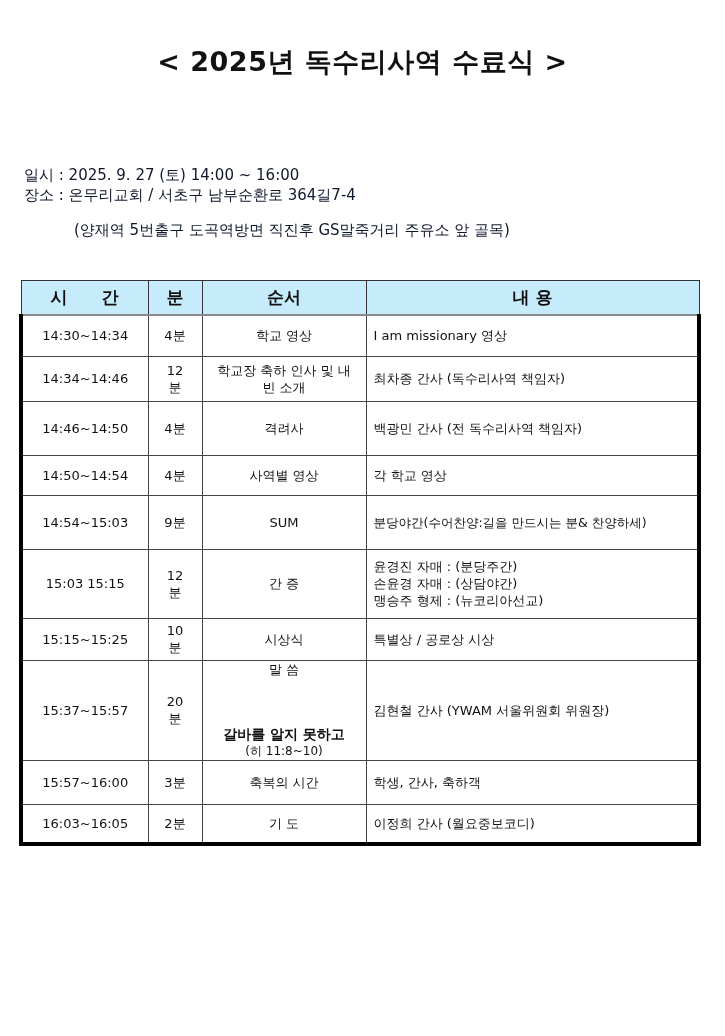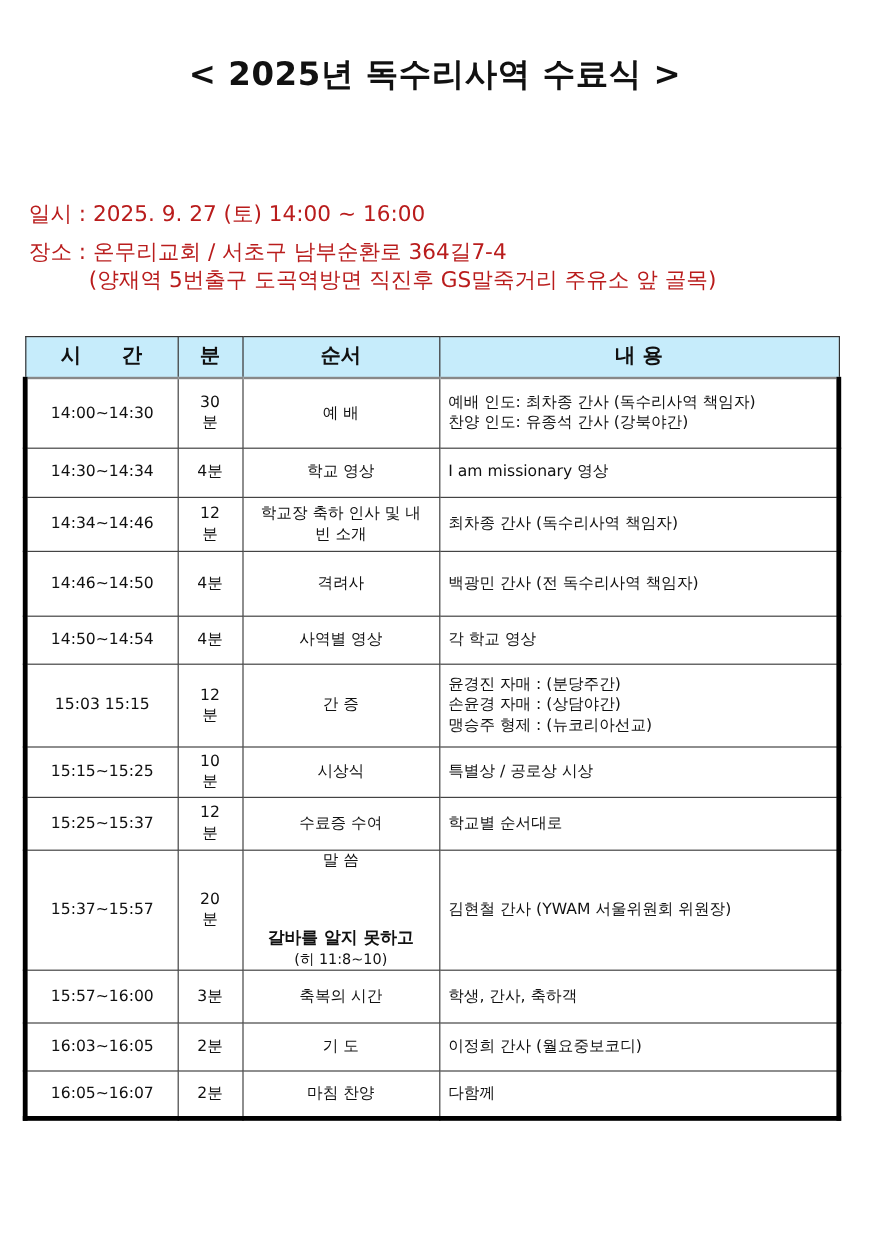--- a/index.html
+++ b/index.html
@@ -1,22 +1,22 @@
 <!DOCTYPE html>
 <html><head>
 <meta charset="utf-8">
 <style>
   html, body { margin:0; padding:0; background:#ffffff; }
   body { width:725px; height:1036px; position:relative; overflow:hidden;
          font-family:"DejaVu Sans", "Liberation Sans", sans-serif; color:#111; }
   .title { position:absolute; left:0; width:725px; top:44px; text-align:center;
            font-size:27px; font-weight:bold; letter-spacing:0.5px; color:#111; }
-  .info { position:absolute; left:24px; font-size:18px; color:#b91c1c; white-space:nowrap; }
+  .info { position:absolute; left:24px; font-size:15px; color:#0f172a; white-space:nowrap; }
   .info.l1 { top:166px; }
-  .info.l2 { top:198px; }
+  .info.l2 { top:186px; }
   .info.l3 { top:221px; left:74px; }
   table.sched { position:absolute; left:19px; top:280px; width:678px; border-collapse:collapse;
                 table-layout:fixed; font-size:13px; }
   table.sched td, table.sched th { border:1px solid #444; text-align:center; vertical-align:middle;
                 padding:0 14px; line-height:17px; }
   table.sched thead th { background:#c6ecfb; height:33px; font-size:17px; font-weight:bold;
                 border:1px solid #333; border-bottom:2px solid #888; }
   table.sched tbody { border-left:4px solid #000; border-right:4px solid #000; border-bottom:4px solid #000; }
   table.sched td.content { text-align:left; padding-left:7px; }
   col.c1 { width:127px; } col.c2 { width:54px; } col.c3 { width:164px; } col.c4 { width:333px; }
@@ -41,29 +41,20 @@
     </colgroup>
   <thead>
     <tr>
       <th style="word-spacing:28px;">시    간</th>
       <th>분</th>
       <th>순서</th>
       <th>내 용</th>
     </tr>
   </thead>
   <tbody>
-    <tr style="height:58px;">
-      <td>14:00~14:30</td>
-      <td>30분</td>
-      <td>예 배</td>
-      <td class="content">
-        <div>예배 인도: 최차종 간사 (독수리사역 책임자)</div>
-        <div>찬양 인도: 유종석 간사 (강북야간)</div>
-      </td>
-    </tr>
     <tr style="height:41px;">
       <td>14:30~14:34</td>
       <td>4분</td>
       <td>학교 영상</td>
       <td class="content">
         <div>I am missionary 영상</div>
       </td>
     </tr>
     <tr style="height:45px;">
       <td>14:34~14:46</td>
@@ -82,44 +73,44 @@
       </td>
     </tr>
     <tr style="height:40px;">
       <td>14:50~14:54</td>
       <td>4분</td>
       <td>사역별 영상</td>
       <td class="content">
         <div>각 학교 영상</div>
       </td>
     </tr>
+    <tr style="height:54px;">
+      <td>14:54~15:03</td>
+      <td>9분</td>
+      <td>SUM</td>
+      <td class="content" style="font-size:12.5px; white-space:nowrap;">
+        <div>분당야간(수어찬양:길을 만드시는 분&amp; 찬양하세)</div>
+      </td>
+    </tr>
     <tr style="height:69px;">
       <td>15:03 15:15</td>
       <td>12분</td>
       <td>간 증</td>
       <td class="content">
         <div>윤경진 자매 : (분당주간)</div>
         <div>손윤경 자매 : (상담야간)</div>
         <div>맹승주 형제 : (뉴코리아선교)</div>
       </td>
     </tr>
     <tr style="height:42px;">
       <td>15:15~15:25</td>
       <td>10분</td>
       <td>시상식</td>
       <td class="content">
         <div>특별상 / 공로상 시상</div>
-      </td>
-    </tr>
-    <tr style="height:44px;">
-      <td>15:25~15:37</td>
-      <td>12분</td>
-      <td>수료증 수여</td>
-      <td class="content">
-        <div>학교별 순서대로</div>
       </td>
     </tr>
     <tr style="height:74px;">
       <td>15:37~15:57</td>
       <td>20분</td>
       <td>
         <div>말  씀</div>
         <div class="bold">갈바를 알지 못하고</div>
         <div class="small">(히 11:8~10)</div>
       </td>
@@ -136,22 +127,14 @@
       </td>
     </tr>
     <tr style="height:40px;">
       <td>16:03~16:05</td>
       <td>2분</td>
       <td>기 도</td>
       <td class="content">
         <div>이정희 간사 (월요중보코디)</div>
       </td>
     </tr>
-    <tr style="height:40px;">
-      <td>16:05~16:07</td>
-      <td>2분</td>
-      <td>마침 찬양</td>
-      <td class="content">
-        <div>다함께</div>
-      </td>
-    </tr>
   </tbody>
 </table>
 
 </body></html>

